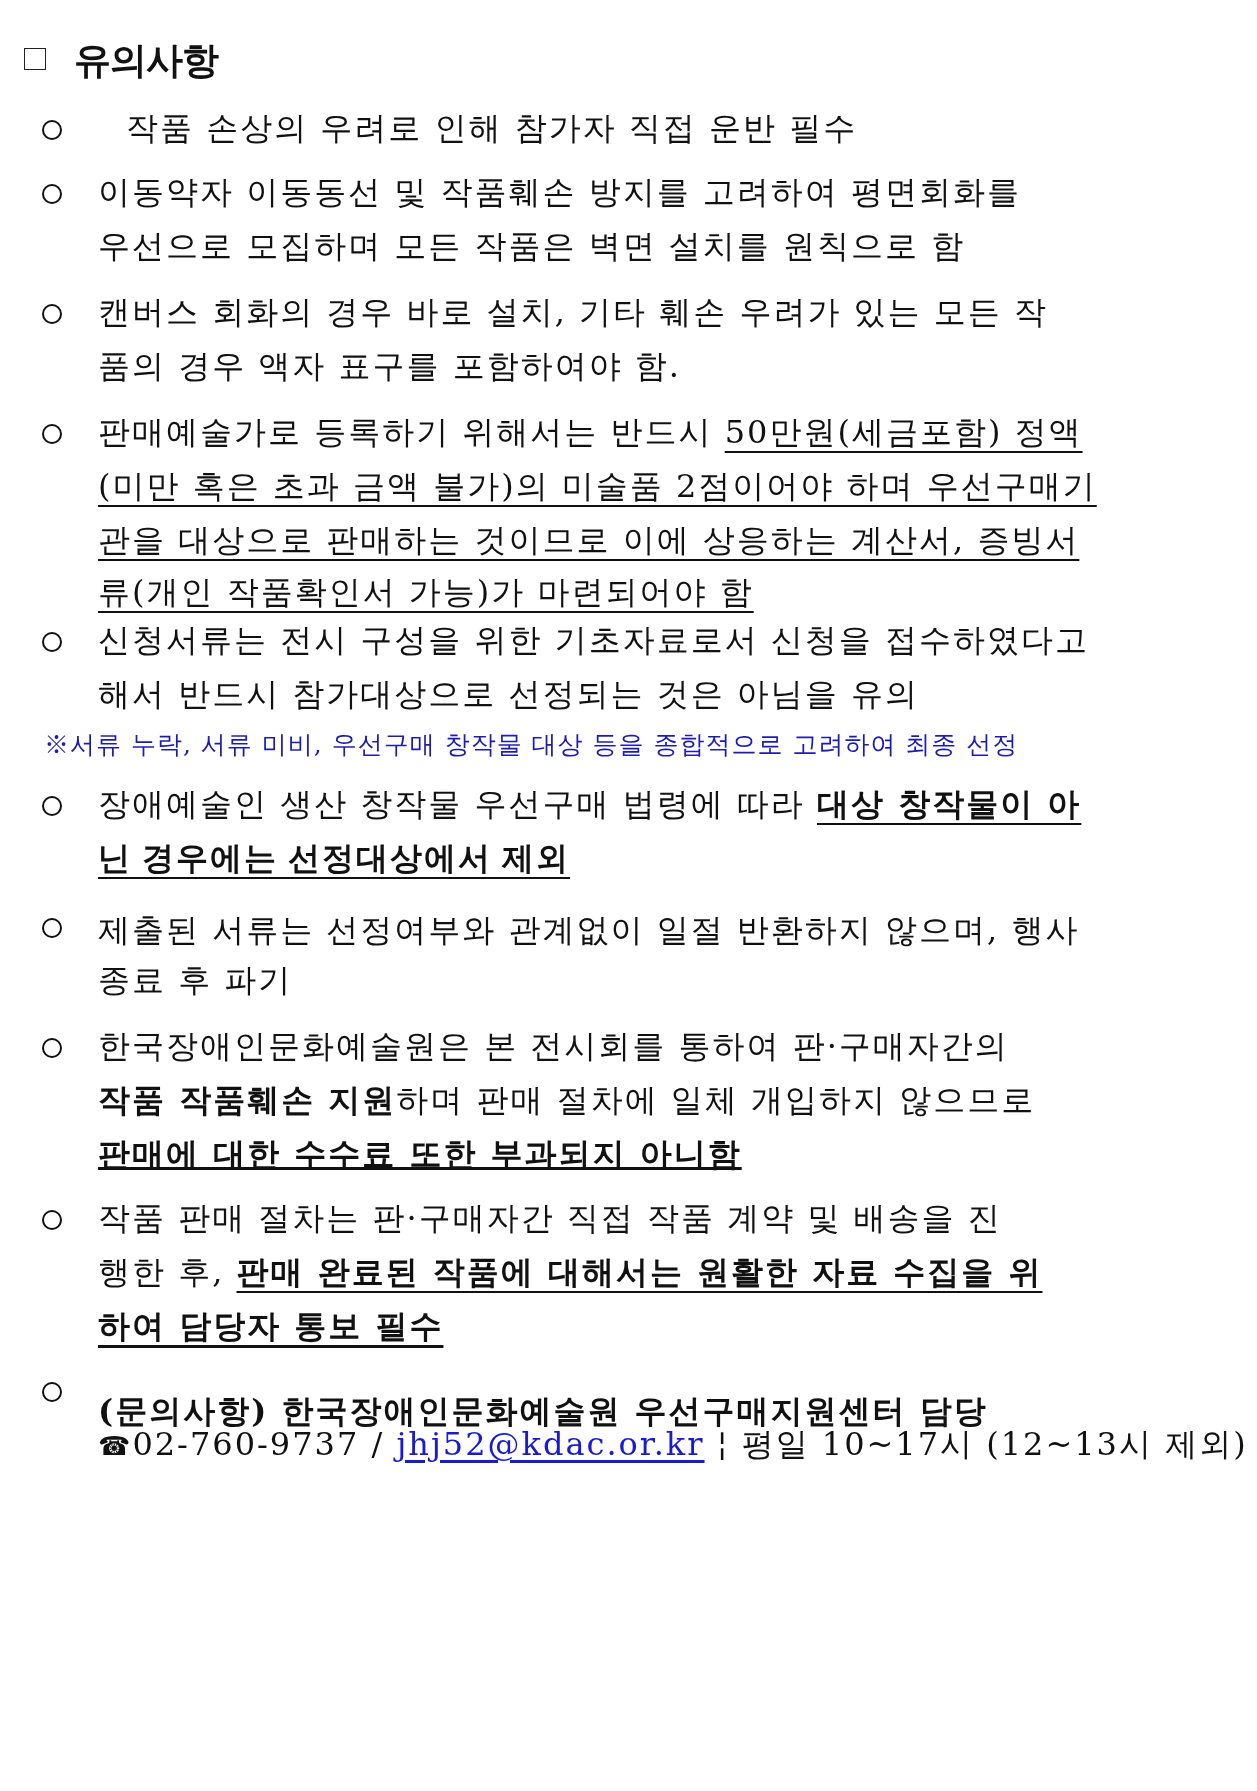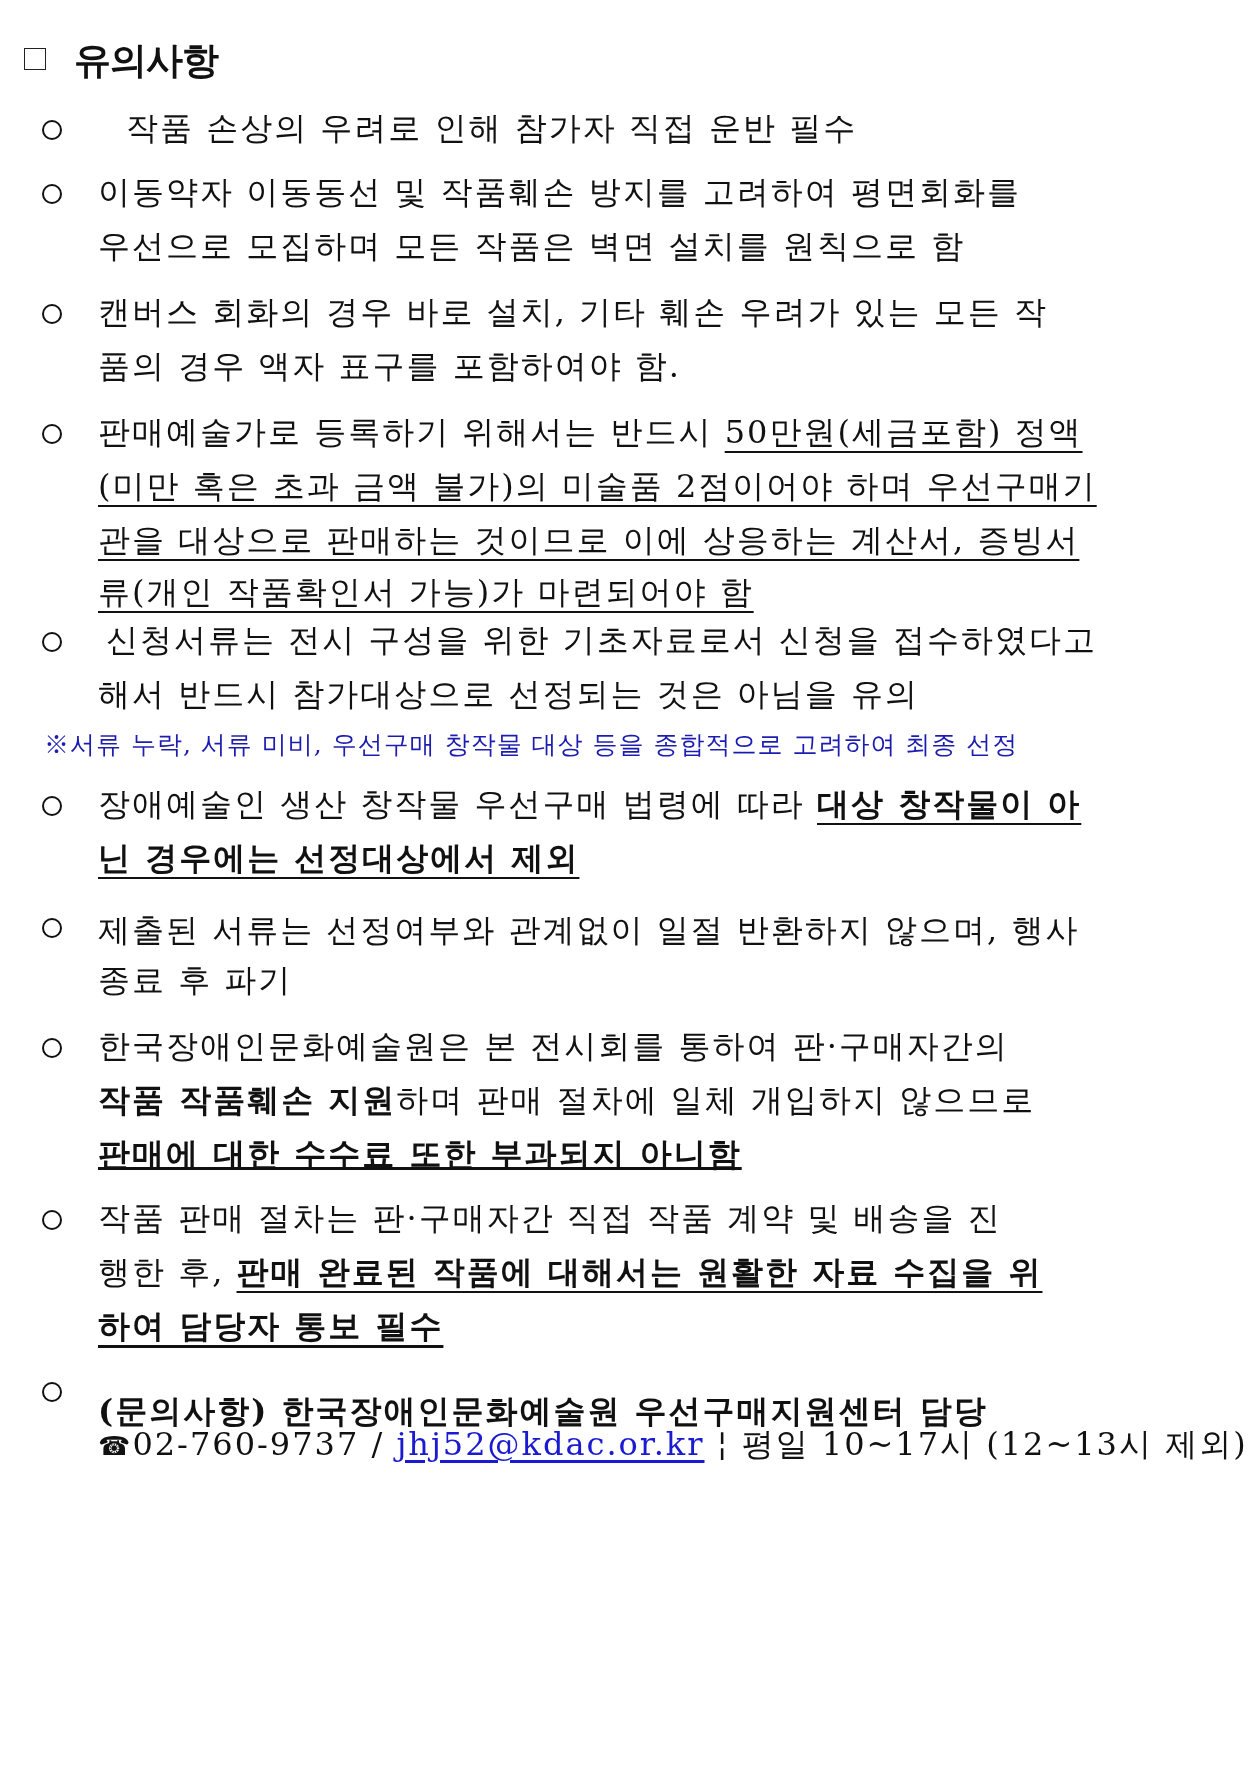--- a/index.html
+++ b/index.html
@@ -72,30 +72,30 @@
   <div class="item" style="top:412px;">
     <div class="bullet" style="top:12px;"></div>
     <div class="line" style="top:0;"><span>판매예술가로 등록하기 위해서는 반드시 </span><span class="u">50만원(세금포함) 정액</span></div>
     <div class="line u" style="top:54px;">(미만 혹은 초과 금액 불가)의 미술품 2점이어야 하며 우선구매기</div>
     <div class="line u" style="top:108px;">관을 대상으로 판매하는 것이므로 이에 상응하는 계산서, 증빙서</div>
     <div class="line u" style="top:160px;">류(개인 작품확인서 가능)가 마련되어야 함</div>
   </div>
 
   <div class="item" style="top:620px;">
     <div class="bullet" style="top:12px;"></div>
-    <div class="line" style="top:0;margin-left:8px;">신청서류는 전시 구성을 위한 기초자료로서 신청을 접수하였다고</div>
+    <div class="line" style="top:0;">신청서류는 전시 구성을 위한 기초자료로서 신청을 접수하였다고</div>
     <div class="line" style="top:54px;">해서 반드시 참가대상으로 선정되는 것은 아님을 유의</div>
   </div>
 
   <div class="note" style="top:728px;">※서류 누락, 서류 미비, 우선구매 창작물 대상 등을 종합적으로 고려하여 최종 선정</div>
 
   <div class="item" style="top:784px;">
     <div class="bullet" style="top:12px;"></div>
     <div class="line" style="top:0;"><span>장애예술인 생산 창작물 우선구매 법령에 따라 </span><span class="u b">대상 창작물이 아</span></div>
-    <div class="line u b" style="top:54px;">닌 경우에는 선정대상에서 제외</div>
+    <div class="line u b" style="top:54px;font-family:Liberation Serif, serif;">닌 경우에는 선정대상에서 제외</div>
   </div>
 
   <div class="item" style="top:906px;">
     <div class="bullet" style="top:12px;"></div>
     <div class="line" style="top:4px;">제출된 서류는 선정여부와 관계없이 일절 반환하지 않으며, 행사</div>
     <div class="line" style="top:54px;">종료 후 파기</div>
   </div>
 
   <div class="item" style="top:1026px;">
     <div class="bullet" style="top:12px;"></div>

